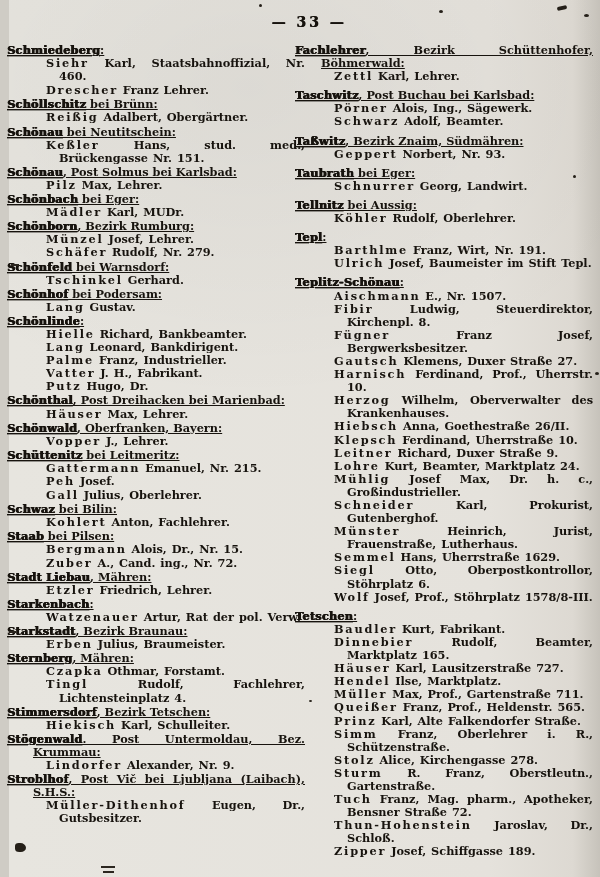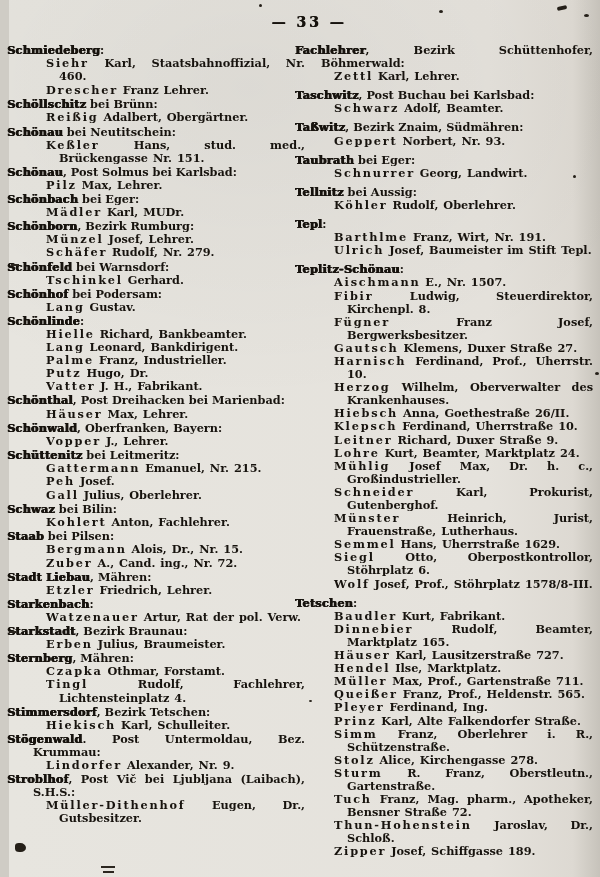--- a/index.html
+++ b/index.html
@@ -27,20 +27,21 @@
   .columns{
     position:absolute;top:44px;left:24px;width:560px;
     display:flex;gap:16px;
   }
   .col{width:272px;font-size:11.3px;line-height:13.1px;text-align:justify;}
   .entry{margin:0 0 1px 0;}
   .col[data-column="right"] .entry{margin-bottom:6px;}
   .entry-head{
     text-indent:-26px;
     font-weight:bold;
+    text-decoration:underline;
   }
   .hw{
     text-shadow:0.7px 0 0 currentColor, 0 0.4px 0 currentColor;
     letter-spacing:0.2px;
   }
   .member{
     padding-left:26px;text-indent:-13px;
     font-weight:bold;
     word-spacing:1px;
   }
@@ -96,22 +97,22 @@
         </div>
         <div class="entry">
           <div class="entry-head"><span class="hw">Schönhof</span> bei Podersam:</div>
           <div class="member"><span class="sp">Lang</span> Gustav.</div>
         </div>
         <div class="entry">
           <div class="entry-head"><span class="hw">Schönlinde</span>:</div>
           <div class="member"><span class="sp">Hielle</span> Richard, Bankbeamter.</div>
           <div class="member"><span class="sp">Lang</span> Leonard, Bankdirigent.</div>
           <div class="member"><span class="sp">Palme</span> Franz, Industrieller.</div>
+          <div class="member"><span class="sp">Vatter</span> J. H., Fabrikant.</div>
           <div class="member"><span class="sp">Putz</span> Hugo, Dr.</div>
-          <div class="member"><span class="sp">Vatter</span> J. H., Fabrikant.</div>
         </div>
         <div class="entry">
           <div class="entry-head"><span class="hw">Schönthal</span>, Post Dreihacken bei Marienbad:</div>
           <div class="member"><span class="sp">Häuser</span> Max, Lehrer.</div>
         </div>
         <div class="entry">
           <div class="entry-head"><span class="hw">Schönwald</span>, Oberfranken, Bayern:</div>
           <div class="member"><span class="sp">Vopper</span> J., Lehrer.</div>
         </div>
         <div class="entry">
@@ -161,20 +162,21 @@
           <div class="member"><span class="sp">Müller-Dithenhof</span> Eugen, Dr., Gutsbesitzer.</div>
         </div>
       </div>
     <div class="col" data-column="right">
         <div class="entry">
           <div class="entry-head"><span class="hw">Fachlehrer</span>, Bezirk Schüttenhofer, Böhmerwald:</div>
           <div class="member"><span class="sp">Zettl</span> Karl, Lehrer.</div>
         </div>
         <div class="entry">
           <div class="entry-head"><span class="hw">Taschwitz</span>, Post Buchau bei Karlsbad:</div>
+          <div class="member"><span class="sp">Pörner</span> Alois, Ing., Sägewerk.</div>
           <div class="member"><span class="sp">Schwarz</span> Adolf, Beamter.</div>
         </div>
         <div class="entry">
           <div class="entry-head"><span class="hw">Taßwitz</span>, Bezirk Znaim, Südmähren:</div>
           <div class="member"><span class="sp">Geppert</span> Norbert, Nr. 93.</div>
         </div>
         <div class="entry">
           <div class="entry-head"><span class="hw">Taubrath</span> bei Eger:</div>
           <div class="member"><span class="sp">Schnurrer</span> Georg, Landwirt.</div>
         </div>
@@ -207,21 +209,20 @@
           <div class="member"><span class="sp">Wolf</span> Josef, Prof., Stöhrplatz 1578/8-III.</div>
         </div>
         <div class="entry">
           <div class="entry-head"><span class="hw">Tetschen</span>:</div>
           <div class="member"><span class="sp">Baudler</span> Kurt, Fabrikant.</div>
           <div class="member"><span class="sp">Dinnebier</span> Rudolf, Beamter, Marktplatz 165.</div>
           <div class="member"><span class="sp">Häuser</span> Karl, Lausitzerstraße 727.</div>
           <div class="member"><span class="sp">Hendel</span> Ilse, Marktplatz.</div>
           <div class="member"><span class="sp">Müller</span> Max, Prof., Gartenstraße 711.</div>
           <div class="member"><span class="sp">Queißer</span> Franz, Prof., Heldenstr. 565.</div>
-          <div class="member"><span class="sp">Pleyer</span> Ferdinand, Ing.</div>
           <div class="member"><span class="sp">Prinz</span> Karl, Alte Falkendorfer Straße.</div>
           <div class="member"><span class="sp">Simm</span> Franz, Oberlehrer i. R., Schützenstraße.</div>
           <div class="member"><span class="sp">Stolz</span> Alice, Kirchengasse 278.</div>
           <div class="member"><span class="sp">Sturm</span> R. Franz, Oberstleutn., Gartenstraße.</div>
           <div class="member"><span class="sp">Tuch</span> Franz, Mag. pharm., Apotheker, Bensner Straße 72.</div>
           <div class="member"><span class="sp">Thun-Hohenstein</span> Jaroslav, Dr., Schloß.</div>
           <div class="member"><span class="sp">Zipper</span> Josef, Schiffgasse 189.</div>
         </div>
       </div>
   </div>

